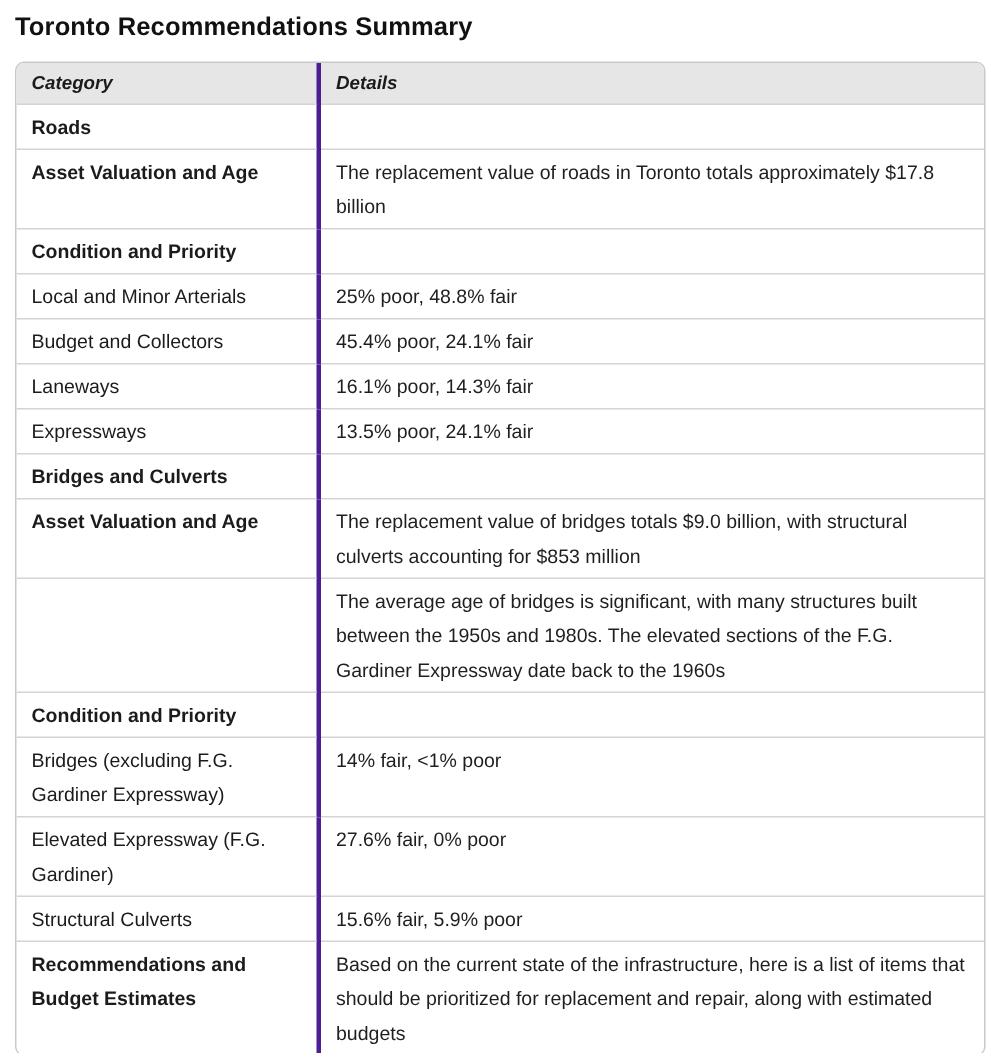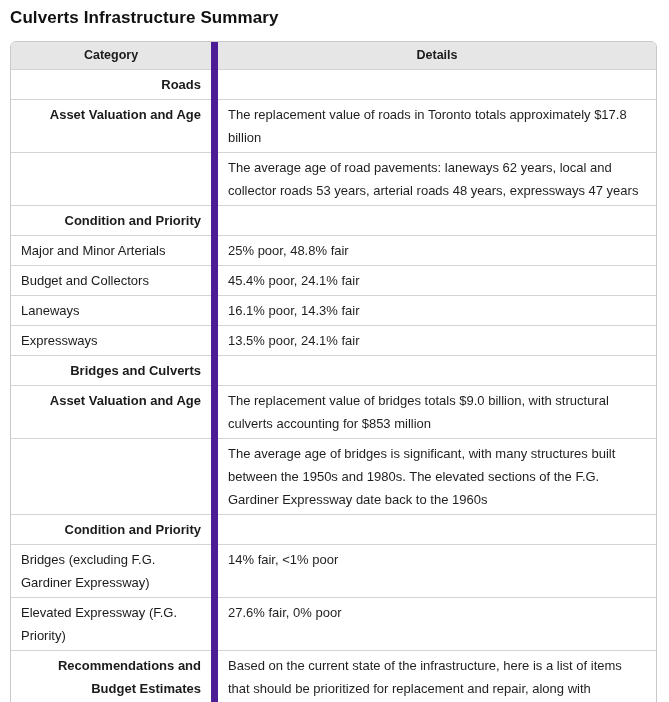--- a/index.html
+++ b/index.html
@@ -29,72 +29,69 @@
     box-sizing: border-box;
   }
   table {
     width: 100%;
     border-collapse: collapse;
     font-size: 13px;
     table-layout: fixed;
   }
   th {
     background: #e6e6e6;
-    text-align: center;
+    text-align: left;
     font-weight: 700;
     font-size: 12.5px;
     padding: 5px 10px;
     line-height: 17px;
     color: #1b1b1b;
+    font-style: italic;
   }
   .col-category { width: 180px; }
   td {
     padding: 3px 10px;
     line-height: 23px;
     vertical-align: top;
     border-top: 1px solid #d4d4d4;
     word-wrap: break-word;
   }
-  th + th, td + td { border-left: 7px solid #4c1d95; }
-  td.cat.bold { font-weight: 700; text-align: right; }
+  th + th, td + td { border-left: 3px solid #4c1d95; }
+  td.cat.bold { font-weight: 700; }
   td.det { color: #1f1f1f; }
 </style>
 </head>
 <body>
 
 <div class="page">
-  <h1 class="title">Culverts Infrastructure Summary</h1>
+  <h1 class="title">Toronto Recommendations Summary</h1>
 
   <div class="table-wrap">
     <table>
       <thead>
         <tr>
           <th class="col-category">Category</th>
           <th class="col-details">Details</th>
         </tr>
       </thead>
       <tbody id="table-body">
           <tr>
             <td class="cat bold">Roads</td>
             <td class="det"></td>
           </tr>
           <tr>
             <td class="cat bold">Asset Valuation and Age</td>
             <td class="det">The replacement value of roads in Toronto totals approximately $17.8 billion</td>
           </tr>
           <tr>
-            <td class="cat"></td>
-            <td class="det">The average age of road pavements: laneways 62 years, local and collector roads 53 years, arterial roads 48 years, expressways 47 years</td>
-          </tr>
-          <tr>
             <td class="cat bold">Condition and Priority</td>
             <td class="det"></td>
           </tr>
           <tr>
-            <td class="cat">Major and Minor Arterials</td>
+            <td class="cat">Local and Minor Arterials</td>
             <td class="det">25% poor, 48.8% fair</td>
           </tr>
           <tr>
             <td class="cat">Budget and Collectors</td>
             <td class="det">45.4% poor, 24.1% fair</td>
           </tr>
           <tr>
             <td class="cat">Laneways</td>
             <td class="det">16.1% poor, 14.3% fair</td>
           </tr>
@@ -116,22 +113,26 @@
           </tr>
           <tr>
             <td class="cat bold">Condition and Priority</td>
             <td class="det"></td>
           </tr>
           <tr>
             <td class="cat">Bridges (excluding F.G. Gardiner Expressway)</td>
             <td class="det">14% fair, &lt;1% poor</td>
           </tr>
           <tr>
-            <td class="cat">Elevated Expressway (F.G. Priority)</td>
+            <td class="cat">Elevated Expressway (F.G. Gardiner)</td>
             <td class="det">27.6% fair, 0% poor</td>
+          </tr>
+          <tr>
+            <td class="cat">Structural Culverts</td>
+            <td class="det">15.6% fair, 5.9% poor</td>
           </tr>
           <tr>
             <td class="cat bold">Recommendations and Budget Estimates</td>
             <td class="det">Based on the current state of the infrastructure, here is a list of items that should be prioritized for replacement and repair, along with estimated budgets</td>
           </tr>
         </tbody>
     </table>
   </div>
 </div>
 

